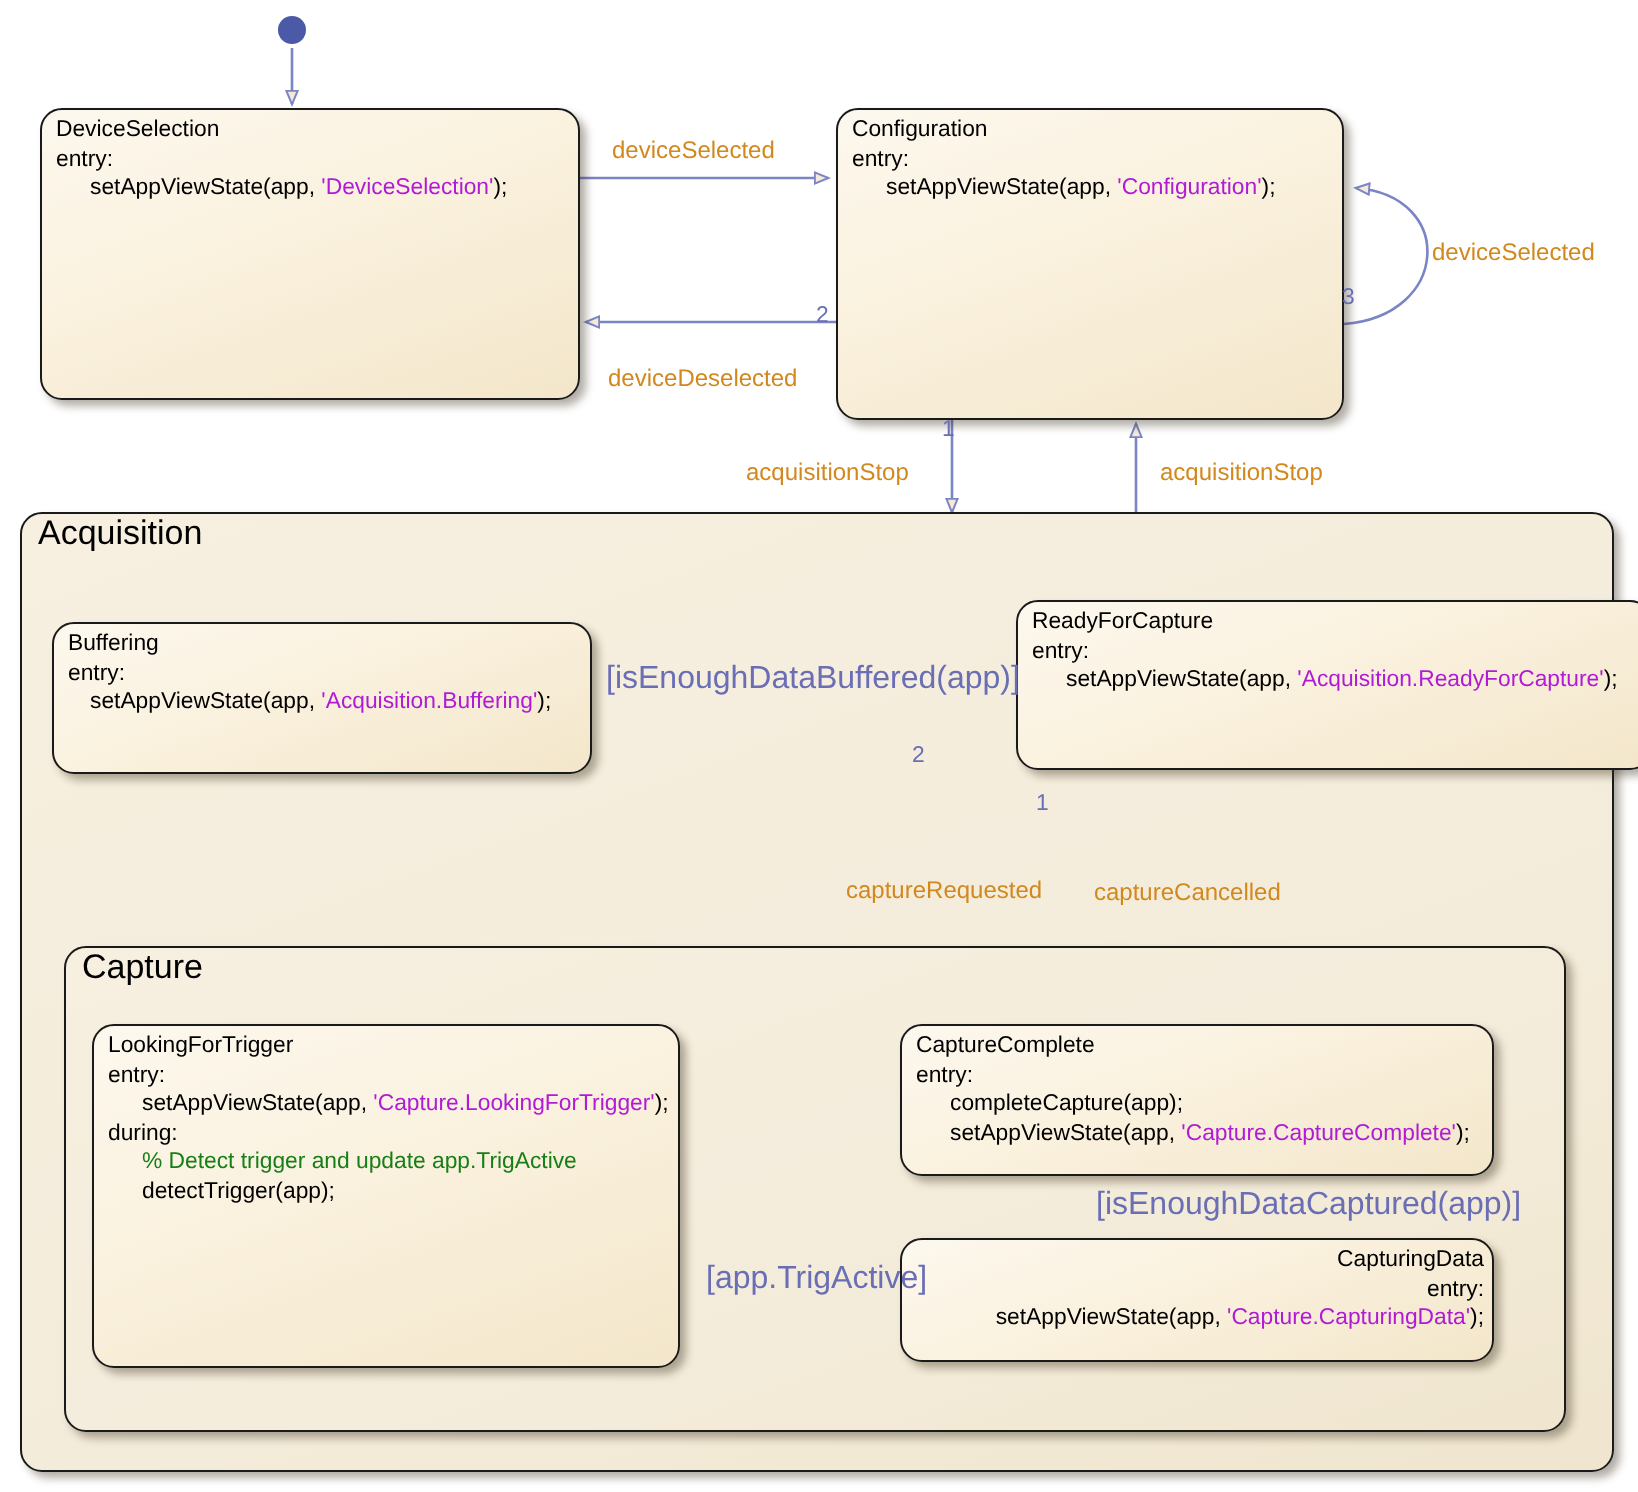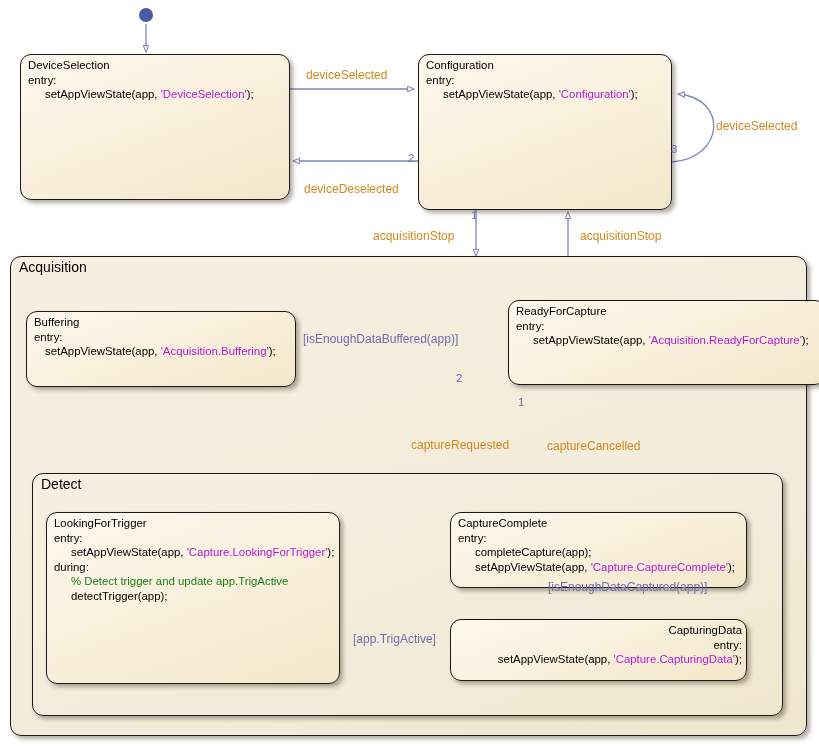--- a/index.html
+++ b/index.html
@@ -48,38 +48,38 @@
     font-family: "Liberation Sans", sans-serif;
   }
   .code .str { color: #b11bd6; }
   .code .cmt { color: #167f16; }
   .ind { padding-left: 17px; display: inline-block; }
 
   .superlabel {
     position: absolute;
     left: 8px;
     top: 3px;
-    font-size: 14px;
+    font-size: 17px;
     line-height: 14.6px;
     color: #000000;
     white-space: pre;
   }
 
   
   .tlabel {
     position: absolute;
     font-size: 12px;
     color: #d2881d;
     white-space: nowrap;
     line-height: 13px;
     text-align: right;
   }
   .clabel {
     position: absolute;
-    font-size: 12px;
+    font-size: 16px;
     color: #6a6fb5;
     white-space: nowrap;
     line-height: 13px;
   }
   .order {
     position: absolute;
     font-size: 11.4px;
     color: #6a6fb5;
     white-space: nowrap;
     line-height: 13px;
@@ -172,21 +172,21 @@
 <span style="padding-left:11px;text-align:center;"><span>setAppViewState(app, </span><span class="str">'Acquisition.Buffering'</span><span>);</span></span></div>
   </div>
 
   <div class="state" style="left:467px; top:300px; width:318px; height:85px;margin-left:41px;">
     <div class="code"><span>ReadyForCapture</span>
 <span>entry:</span>
 <span class="ind"><span>setAppViewState(app, </span><span class="str">'Acquisition.ReadyForCapture'</span><span>);</span></span></div>
   </div>
 
   <div class="superstate" style="left:32px; top:473px; width:751px; height:243px;">
-    <div class="superlabel">Detect</div>
+    <div class="superlabel">Capture</div>
   </div>
 
   <div class="state" style="left:46px; top:512px; width:294px; height:172px;">
     <div class="code"><span>LookingForTrigger</span>
 <span>entry:</span>
 <span class="ind"><span>setAppViewState(app, </span><span class="str">'Capture.LookingForTrigger'</span><span>);</span></span>
 <span>during:</span>
 <span class="ind cmt">% Detect trigger and update app.TrigActive</span>
 <span class="ind">detectTrigger(app);</span></div>
   </div>
@@ -214,22 +214,22 @@
 
   <div class="tlabel" style="left:373px; top:230px;">acquisitionStop</div>
   <div class="order" style="left:471px; top:209px;">1</div>
 
   <div class="tlabel" style="left:580px; top:230px;">acquisitionStop</div>
 
   <div class="clabel" style="left:303px; top:333px;">[isEnoughDataBuffered(app)]</div>
 
   <div class="order" style="left:456px; top:372px;">2</div>
 
-  <div class="tlabel" style="left:411px; top:439px;">captureRequested</div>
+  <div class="tlabel" style="left:423px; top:439px;">captureRequested</div>
   <div class="order" style="left:518px; top:396px;">1</div>
 
   <div class="tlabel" style="left:547px; top:440px;">captureCancelled</div>
 
-  <div class="clabel" style="left:548px; top:581px;">[isEnoughDataCaptured(app)]</div>
+  <div class="clabel" style="left:548px; top:596px;">[isEnoughDataCaptured(app)]</div>
 
   <div class="clabel" style="left:353px; top:633px;">[app.TrigActive]</div>
 
 </div>
 
 </body></html>

